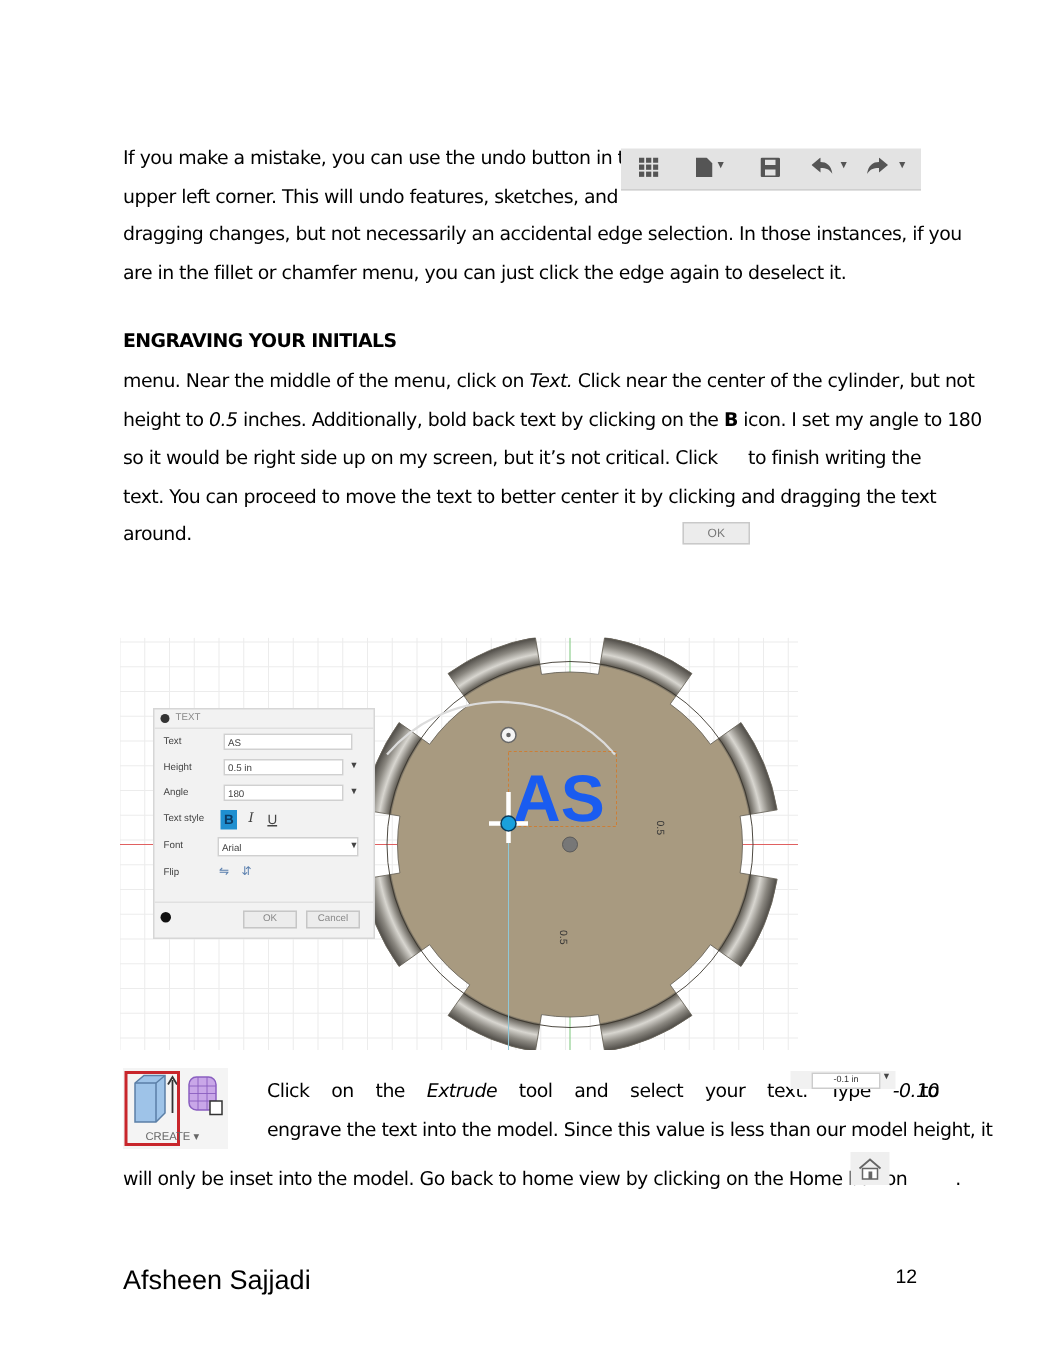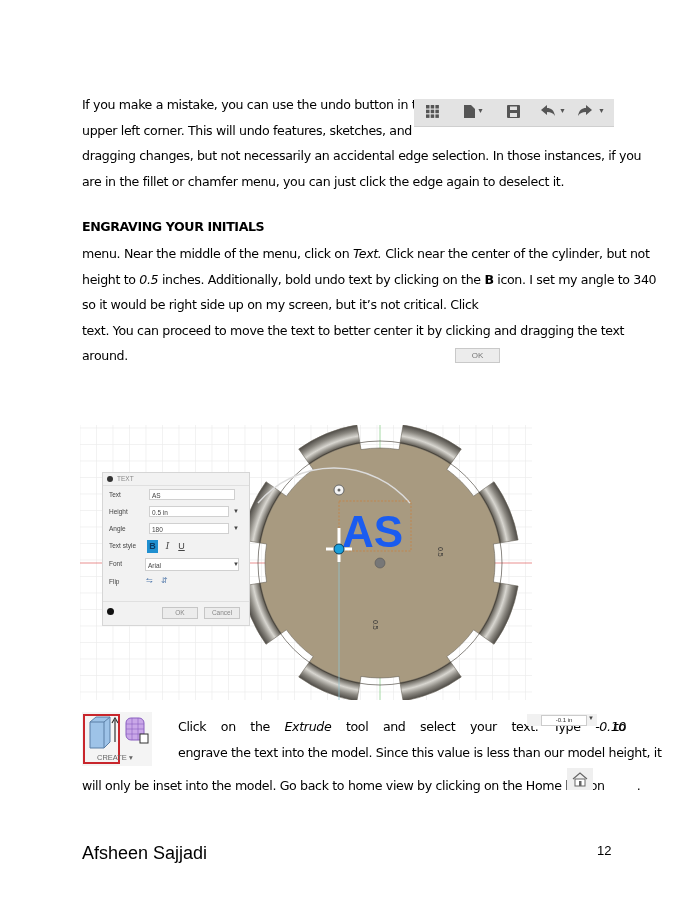--- a/index.html
+++ b/index.html
@@ -117,22 +117,22 @@
         <path d="M14 5 L8 0 V3 C4 3 1 5 0 11 C2 8 4 7 8 7 V10 Z" fill="#555"></path>
       </svg>
   </span>
   <span class="tb-caret" style="left:184px;">▼</span>
 </div>
 
 <div class="heading">ENGRAVING YOUR INITIALS</div>
 
 <div class="para" style="top:241px;">
   <span class="ln"><span>menu. Near the middle of the menu, click on </span><i>Text.</i><span> Click near the center of the cylinder, but not</span></span>
-  <span class="ln"><span>height to </span><i>0.5</i><span> inches. Additionally, bold undo text by clicking on the </span><b>B</b><span> icon. I set my angle to 340</span></span>
-  <span class="ln last" style="position:relative;"><span>so it would be right side up on my screen, but it’s not critical. Click</span></span>
+  <span class="ln"><span>height to </span><i>0.5</i><span> inches. Additionally, bold back text by clicking on the </span><b>B</b><span> icon. I set my angle to 180</span></span>
+  <span class="ln last" style="position:relative;"><span>so it would be right side up on my screen, but it’s not critical. Click</span><span style="position:absolute; right:0;">to finish writing the</span></span>
   <span class="ln">text. You can proceed to move the text to better center it by clicking and dragging the text</span>
   <span class="ln last">around.</span>
 </div>
 <div class="ok-inline">OK</div>
 
 <div class="cad">
   <svg id="cad-svg" width="452" height="275">
       <line x1="0" y1="0" x2="0" y2="275" stroke="#ececec" stroke-width="0.7"></line>
       <line x1="16.5" y1="0" x2="16.5" y2="275" stroke="#ececec" stroke-width="0.7"></line>
       <line x1="33" y1="0" x2="33" y2="275" stroke="#ececec" stroke-width="0.7"></line>

